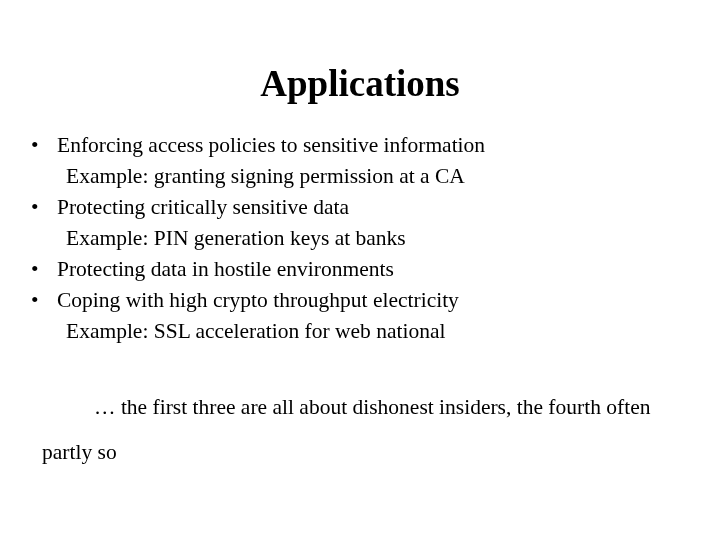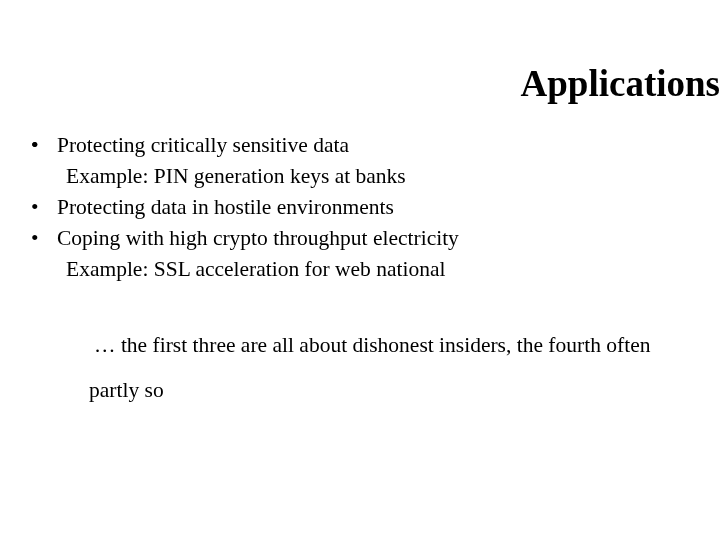--- a/index.html
+++ b/index.html
@@ -23,21 +23,21 @@
     width: 720px;
     height: 540px;
     background: #ffffff;
   }
 
   .slide-title {
     position: absolute;
     left: 0;
     top: 62px;
     width: 720px;
-    text-align: right;
+    text-align: center;
     font-size: 37px;
     font-weight: bold;
     line-height: 44px;
     letter-spacing: 0px;
     color: #000000;
     white-space: nowrap;
   }
 
   .body-block {
     position: absolute;
@@ -86,40 +86,42 @@
   .closing-note {
     margin-top: 14px;
     padding-left: 94px;
     font-size: 21.5px;
     line-height: 31px;
     color: #000000;
     white-space: nowrap;
   }
 
   .closing-note.wrapped {
-    padding-left: 89px;
+    padding-left: 42px;
   }
 
   .spacer-line {
     height: 31px;
   }
 </style>
 </head>
 <body>
 
 <div class="slide">
 
   <div class="slide-title">Applications</div>
 
   <div class="body-block">
 
     <div class="bullet-group">
       <div class="bullet-line">
         <span class="bullet-marker">•</span>
+        <span>Enforcing access policies to sensitive information</span>
       </div>
+      <div class="example-line">Example: granting signing permission at a CA</div>
     </div>
 
     <div class="bullet-group">
       <div class="bullet-line">
         <span class="bullet-marker">•</span>
         <span>Protecting critically sensitive data</span>
       </div>
       <div class="example-line">Example: PIN generation keys at banks</div>
     </div>
 

